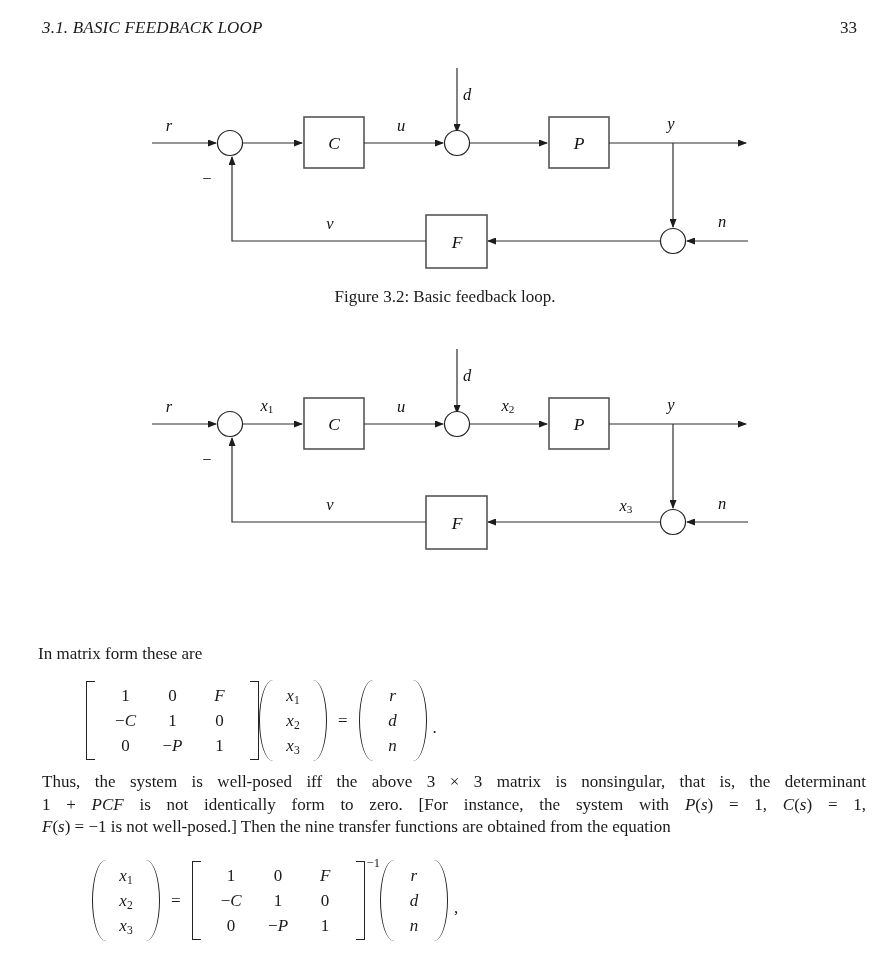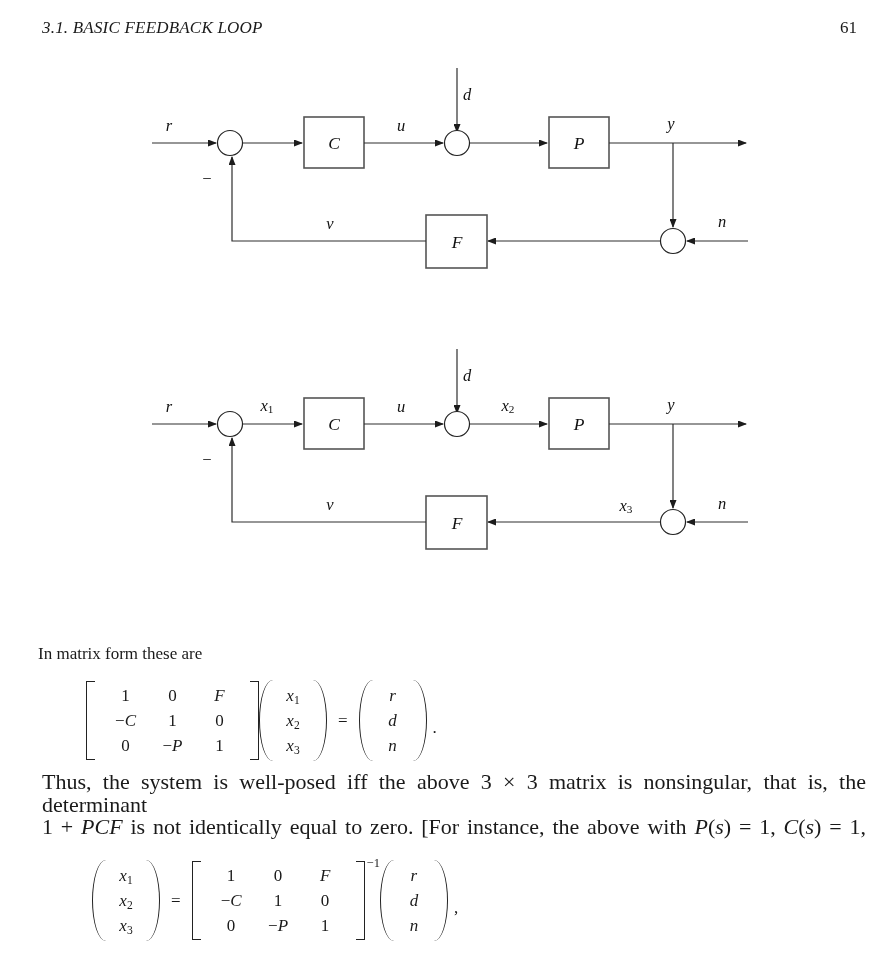--- a/index.html
+++ b/index.html
@@ -14,21 +14,21 @@
   .hdr .title{font-style:italic; letter-spacing:0.2px;text-align:center;}
   
   .diagram{position:absolute; left:0; top:0;}
   .lbl{position:absolute; transform:translate(-50%,-50%); font-size:16.5px;
        color:#111; white-space:nowrap; font-style:normal;}
   .lbl.ital{font-style:italic;}
   .blk{font-size:17.5px; font-style:italic;}
   .caption{position:absolute; left:0; width:100%; text-align:center; font-size:17px;}
   .text-line{position:absolute; font-size:17px;}
   
-  .para{position:absolute; left:42px; top:771px; width:824px; font-size:22px;
+  .para{position:absolute; left:42px; top:771px; width:824px; font-size:17px;
         line-height:22.5px;}
   .jline{text-align:justify; text-align-last:justify;}
   
   .equation{position:absolute; display:flex; align-items:center; font-size:17px;}
   .mat{display:grid; grid-template-columns:repeat(3,47px); row-gap:4px; padding:6px 5px;}
   .vec{display:flex; flex-direction:column; row-gap:4px; padding:6px 7px;}
   .cell{height:21px; line-height:21px; text-align:center; min-width:26px;}
   .sqbr{width:8px; align-self:stretch; margin:2px 0;}
   .sqbr.l{border-left:1.6px solid #222; border-top:1.6px solid #222; border-bottom:1.6px solid #222; margin-right:2px;}
   .sqbr.r{border-right:1.6px solid #222; border-top:1.6px solid #222; border-bottom:1.6px solid #222; margin-left:2px;}
@@ -41,21 +41,21 @@
   .it{font-style:italic;}
   .sb{font-size:0.68em; vertical-align:-0.22em;}
 </style>
 </head>
 <body>
 
 <div class="page">
 
   <div class="hdr">
     <span class="title">3.1.   BASIC FEEDBACK LOOP</span>
-    <span class="pageno">61</span>
+    <span class="pageno">33</span>
   </div>
 
   <svg class="diagram" width="890" height="640" viewBox="0 0 890 640">
     <defs>
       <marker id="arr" markerWidth="9" markerHeight="7" refX="8" refY="3.5" orient="auto" markerUnits="userSpaceOnUse">
         <path d="M0,0 L9,3.5 L0,7 z" fill="#1c1c1c"></path>
       </marker>
     </defs>
     <g stroke="#2e2e2e" stroke-width="1.2" fill="none">
       <line x1="152" y1="143" x2="216" y2="143" marker-end="url(#arr)"></line>
@@ -98,20 +98,21 @@
   <div class="lbl ital" style="left:169px;top:126px">r</div>
   <div class="lbl ital" style="left:401px;top:126px">u</div>
   <div class="lbl ital" style="left:467px;top:95px">d</div>
   <div class="lbl ital" style="left:671px;top:124px">y</div>
   <div class="lbl ital" style="left:722px;top:222px">n</div>
   <div class="lbl ital" style="left:330px;top:224px">v</div>
   <div class="lbl" style="left:207px;top:179px">−</div>
   <div class="lbl blk" style="left:334px;top:143px">C</div>
   <div class="lbl blk" style="left:579px;top:143px">P</div>
   <div class="lbl blk" style="left:457px;top:242px">F</div>
+  <div class="caption" style="top:287px">Figure 3.2: Basic feedback loop.</div>
 
   <div class="lbl ital" style="left:169px;top:407px">r</div>
   <div class="lbl" style="left:267px;top:406px"><span class="it">x</span><span class="sb">1</span></div>
   <div class="lbl ital" style="left:401px;top:407px">u</div>
   <div class="lbl ital" style="left:467px;top:376px">d</div>
   <div class="lbl" style="left:508px;top:406px"><span class="it">x</span><span class="sb">2</span></div>
   <div class="lbl ital" style="left:671px;top:405px">y</div>
   <div class="lbl" style="left:626px;top:506px"><span class="it">x</span><span class="sb">3</span></div>
   <div class="lbl ital" style="left:722px;top:504px">n</div>
   <div class="lbl ital" style="left:330px;top:505px">v</div>
@@ -149,21 +150,22 @@
       <div class="cell"><span class="it">r</span></div>
       <div class="cell"><span class="it">d</span></div>
       <div class="cell"><span class="it">n</span></div>
     </div>
     <div class="par r"></div>
     <div class="punct">.</div>
   </div>
 
   <div class="para">
     <div class="jline"><span>Thus, the system is well-posed iff the above 3 × 3 matrix is nonsingular, that is, the determinant</span></div>
-    <div class="jline"><span>1 + </span><span class="it">PCF</span><span> is not identically equal to zero.  [For instance, the above with </span><span class="it">P</span><span>(</span><span class="it">s</span><span>) = 1, </span><span class="it">C</span><span>(</span><span class="it">s</span><span>) = 1,</span></div>
+    <div class="jline"><span>1 + </span><span class="it">PCF</span><span> is not identically form to zero.  [For instance, the system with </span><span class="it">P</span><span>(</span><span class="it">s</span><span>) = 1, </span><span class="it">C</span><span>(</span><span class="it">s</span><span>) = 1,</span></div>
+    <div><span class="it">F</span><span>(</span><span class="it">s</span><span>) = −1 is not well-posed.]  Then the nine transfer functions are obtained from the equation</span></div>
   </div>
 
   <div class="equation" style="left:92px;top:859px">
     <div class="par l"></div>
     <div class="vec">
       <div class="cell"><span class="it">x</span><span class="sb">1</span></div>
       <div class="cell"><span class="it">x</span><span class="sb">2</span></div>
       <div class="cell"><span class="it">x</span><span class="sb">3</span></div>
     </div>
     <div class="par r"></div>

